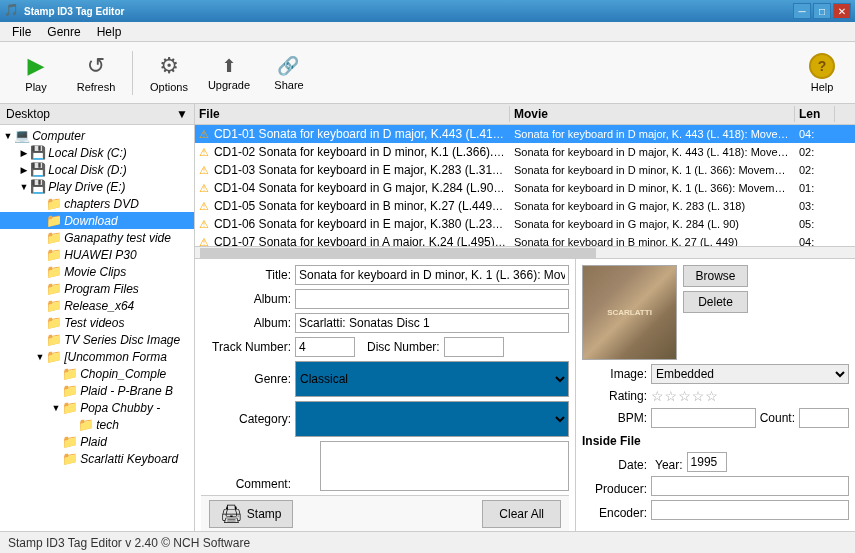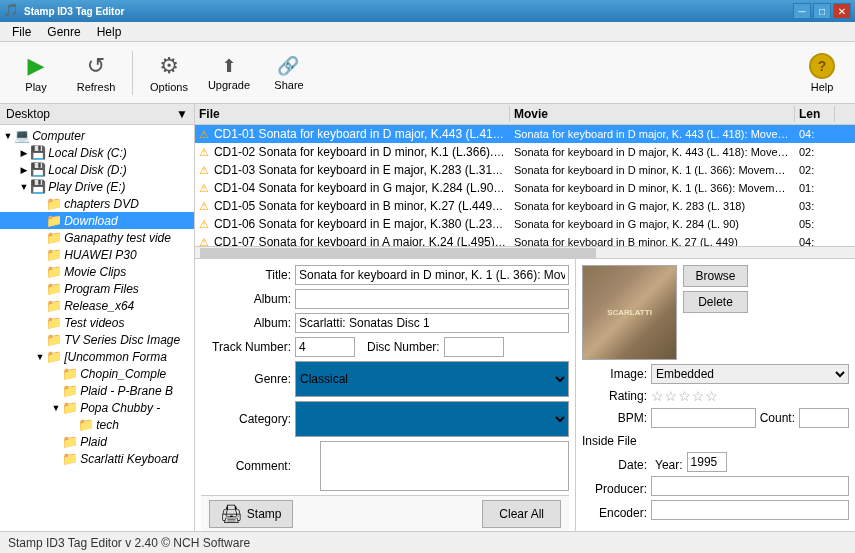--- a/index.html
+++ b/index.html
@@ -166,21 +166,21 @@
       cursor: pointer; font-size: 12px; display: flex; align-items: center; justify-content: center;
     }
     .meta-row { display: flex; align-items: center; gap: 4px; font-size: 12px; }
     .meta-label { width: 65px; text-align: right; flex-shrink: 0; }
     .meta-select { flex: 1; height: 20px; border: 1px solid #aaa; font-size: 12px; }
     .meta-input { flex: 1; height: 20px; border: 1px solid #aaa; padding: 1px 3px; font-size: 12px; }
     .stars { display: flex; gap: 1px; }
     .star { font-size: 14px; color: #aaa; }
     .meta-small { width: 50px; height: 20px; border: 1px solid #aaa; padding: 1px 3px; font-size: 12px; }
 
-    .inside-file { font-weight: normal; font-size: 12px; margin-top: 2px; }
+    .inside-file { font-weight: bold; font-size: 12px; margin-top: 2px; }
     .inside-row { display: flex; align-items: flex-end; gap: 4px; font-size: 12px; }
     .inside-label { width: 65px; text-align: right; flex-shrink: 0; }
     .inside-input { flex: 1; height: 20px; border: 1px solid #aaa; padding: 1px 3px; font-size: 12px; }
     .date-input { width: 100px; height: 20px; border: 1px solid #aaa; padding: 1px 3px; font-size: 12px; }
     .year-input { width: 40px; height: 20px; border: 1px solid #aaa; padding: 1px 3px; font-size: 12px; }
 
     
     .action-bar {
       border-top: 1px solid #ccc;
       background: #f8f8f8;
@@ -521,21 +521,21 @@
         </div>
 
         <div class="form-row">
           <span class="form-label">Category:</span>
           <select class="form-select">
             <option></option>
           </select>
         </div>
 
 
-        <div class="form-row" style="align-items:center;gap:29px;">
+        <div class="form-row" style="align-items:flex-end;gap:29px;">
           <span class="form-label">Comment:</span>
           <textarea class="comment-area" style=""></textarea>
         </div>
 
         <div class="action-bar" style="margin-top:auto;">
           <button class="stamp-btn">
             <span style="font-size:18px;">🖨</span>
             <span>Stamp</span>
           </button>
           <button class="clear-btn">

